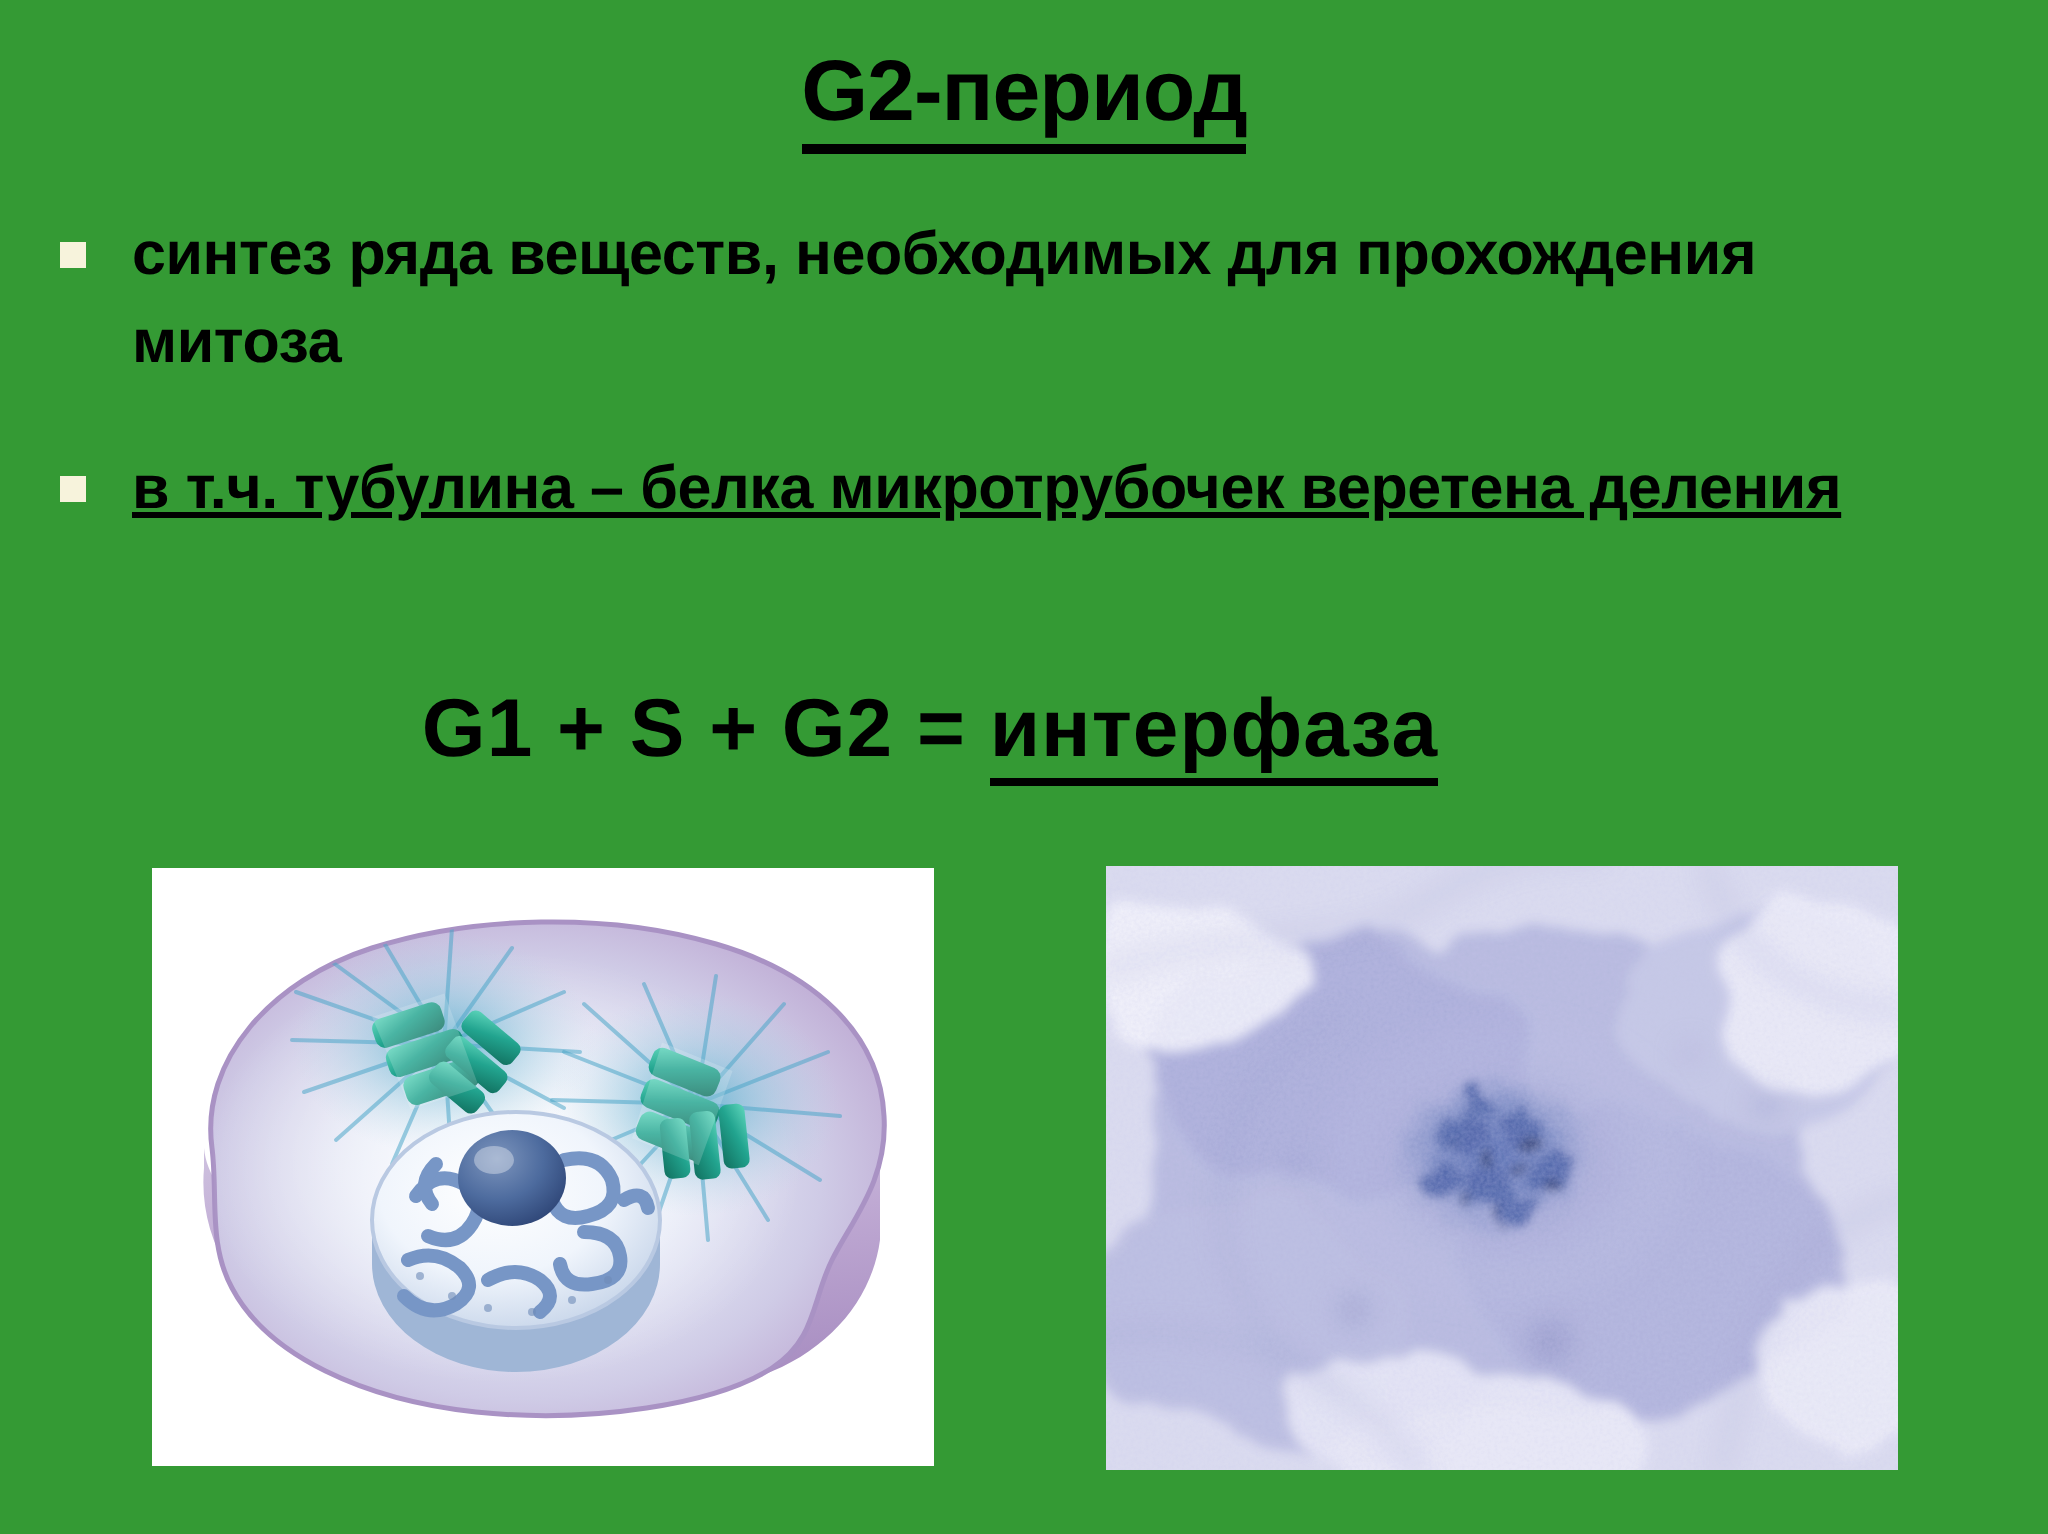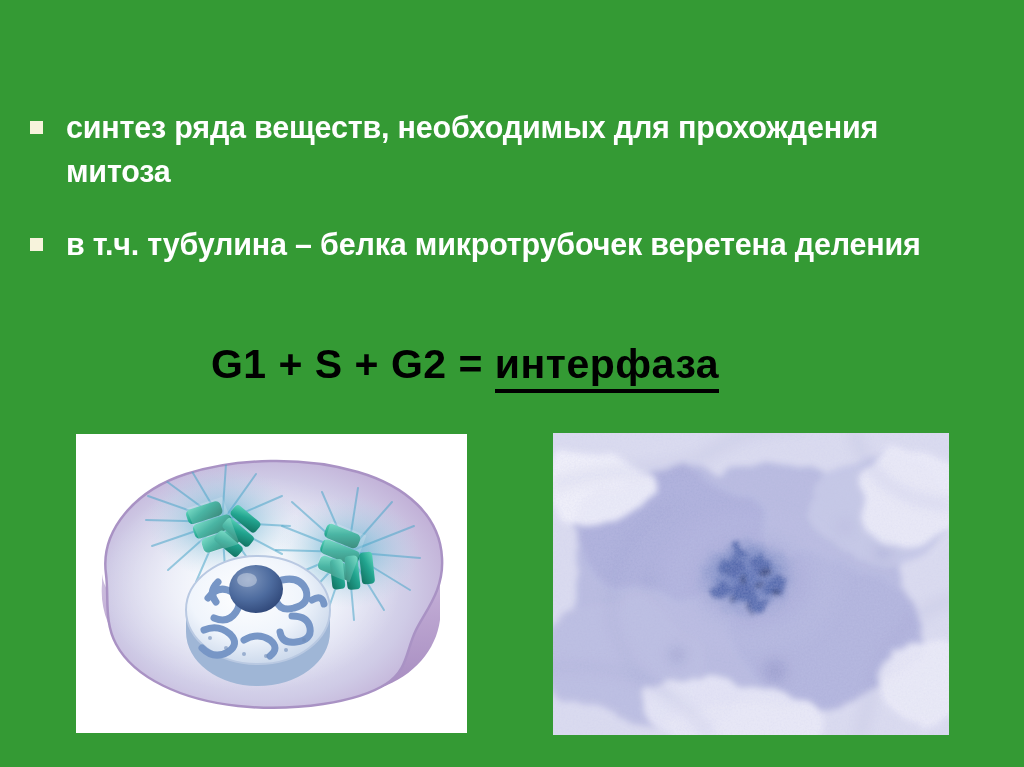--- a/index.html
+++ b/index.html
@@ -45,34 +45,34 @@
 
   
   .bullet-row {
     position: absolute;
     left: 30px;
     width: 960px;
     display: flex;
     align-items: flex-start;
   }
   #bullet-1 { top: 105px; }
-  #bullet-2 { top: 222px; }
+  #bullet-2 { top: 222px; text-decoration: underline; }
 
   .bullet-marker {
     width: 13px;
     height: 13px;
     background: #F7F3DC;
     flex: 0 0 auto;
     margin-top: 16px;
     margin-right: 23px;
   }
   .bullet-text {
     font-size: 30.5px;
     font-weight: bold;
-    color: #ffffff;
+    color: #000000;
     line-height: 44px;
     letter-spacing: -0.2px;
     max-width: 905px;
   }
 
   
   #formula {
     position: absolute;
     left: 0;
     top: 341px;
@@ -112,20 +112,23 @@
   .cell-canvas { position: absolute; inset: 0; }
 
   
   .micro-canvas { position: absolute; inset: 0; }
 </style>
 </head>
 <body>
 
 <div id="slide" style="background: rgb(52, 154, 52);">
 
+  <div id="title">
+    <span class="u">G2-период</span>
+  </div>
 
   <div class="bullet-row" id="bullet-1">
     <span class="bullet-marker" style="background: rgb(247, 243, 220);"></span>
     <span class="bullet-text">синтез ряда веществ, необходимых для прохождения митоза</span>
   </div>
 
   <div class="bullet-row" id="bullet-2">
     <span class="bullet-marker" style="background: rgb(247, 243, 220);"></span>
     <span class="bullet-text">в т.ч. тубулина – белка микротрубочек веретена деления</span>
   </div>

